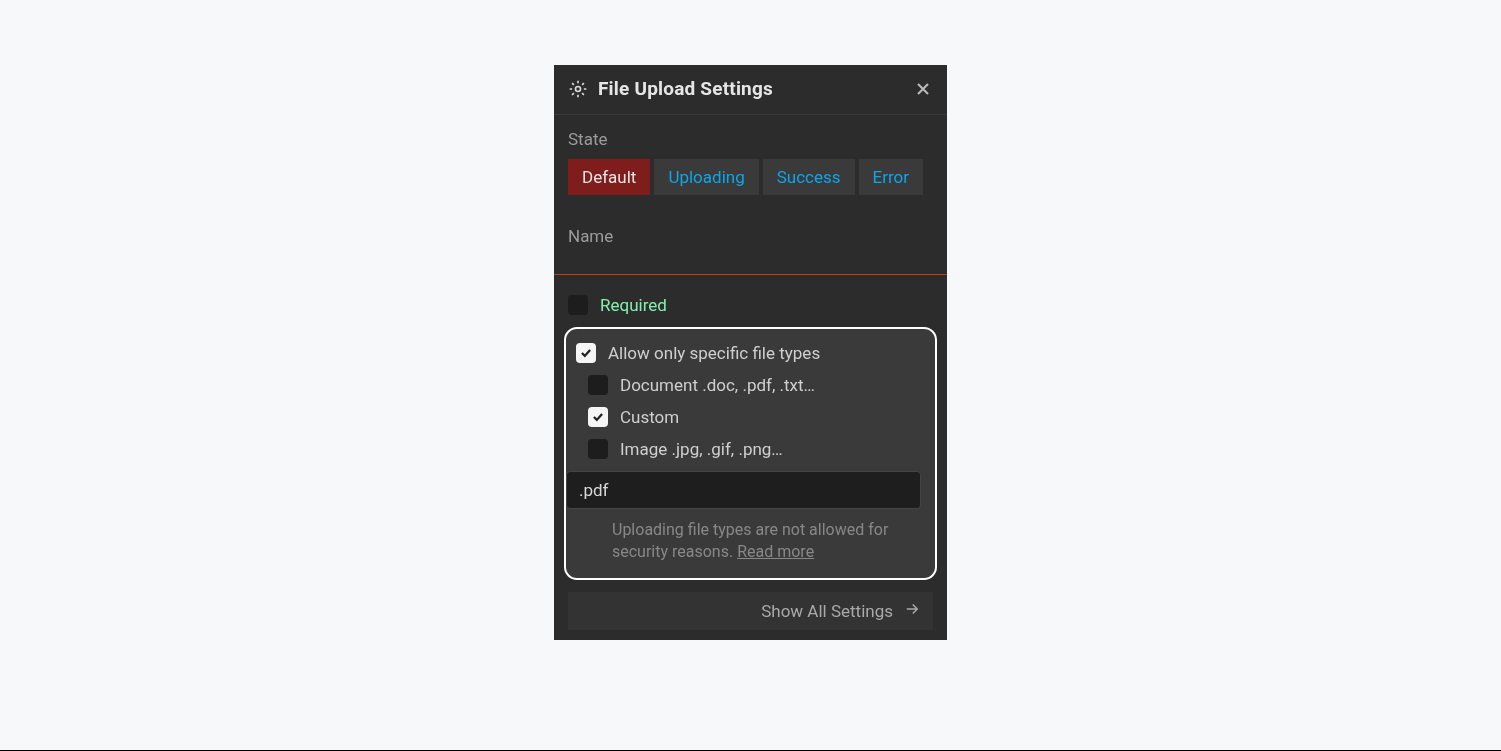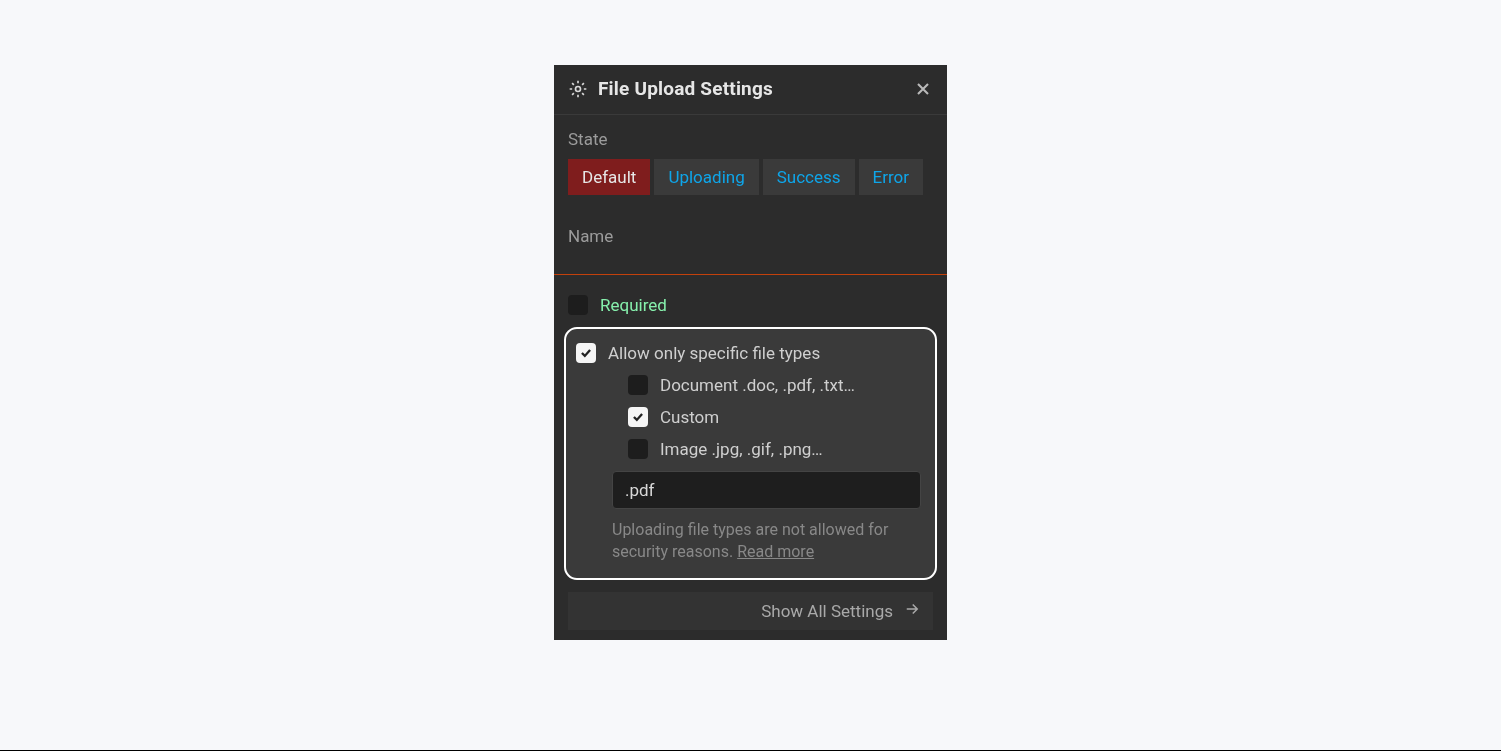--- a/index.html
+++ b/index.html
@@ -127,24 +127,23 @@
   .highlight-block {
     border: 2px solid #fff;
     border-radius: 13px;
     padding: 8px 10px 14px 0;
     margin-left: -4px;
     margin-right: -4px;
     background: #3a3a3a;
     margin-top: 6px;
   }
   .highlight-block .cb-row.top { padding-left: 10px; }
-  .highlight-block .cb-row.indented { padding-left: 62px; }
+  .highlight-block .cb-row.indented { padding-left: 22px; }
 
   .custom-input-wrap {
-    padding-left: 46px;
     padding-right: 4px;
     margin-top: 6px;
   }
   .custom-input {
     width: 100%;
     background: #1e1e1e;
     border: 1px solid #444;
     border-radius: 4px;
     color: #d8d8d8;
     font-size: 17px;

